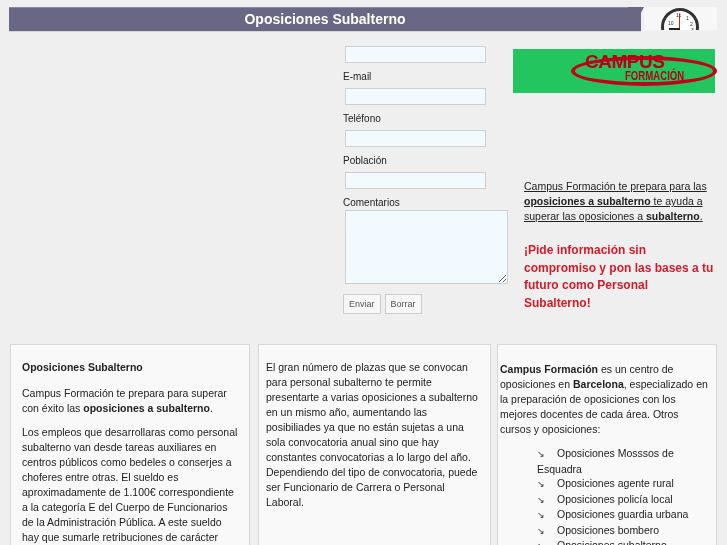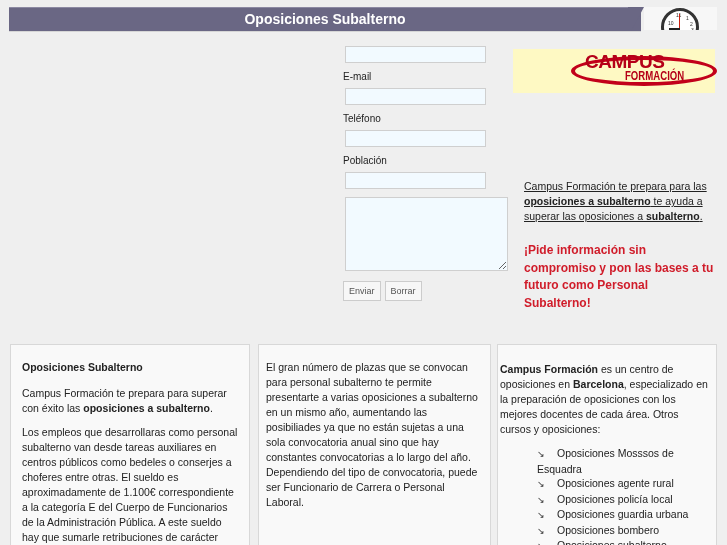--- a/index.html
+++ b/index.html
@@ -48,21 +48,21 @@
     display: block; width: 161px; height: 72px; margin: 2px 0 10px 2px;
     background: #f2faff; border: 1px solid #cfcfcf; padding: 0; resize: both;
   }
   .btn {
     display: inline-block; font-family: "Liberation Sans", sans-serif;
     font-size: 9px; color: #555; background: #f7f7f7; border: 1px solid #ccc;
     padding: 4px 5px; margin-right: 1px; cursor: pointer;
   }
   .logo-box {
     position: absolute; left: 513px; top: 49px; width: 202px; height: 44px;
-    background: #fef9c3;
+    background: #22c55e;
   }
   .logo-ellipse {
     position: absolute; left: 58px; top: 7px; width: 146px; height: 30px;
     border-radius: 50%; border: 4px solid #c2001a; box-sizing: border-box;
   }
   .logo-campus { position: absolute; left: 72px; top: 2px; color: #b50018; font-weight: bold; font-size: 19px; letter-spacing: -0.5px; }
   .logo-formacion { position: absolute; left: 112px; top: 20px; color: #b50018; font-size: 12px; font-weight: bold; transform: scaleX(0.8); transform-origin: left; }
 
   .side-text { position: absolute; left: 524px; top: 179px; width: 190px; font-size: 10.5px; line-height: 15px; color: #222; text-decoration: underline; }
   .side-cta { position: absolute; left: 524px; top: 234px; width: 190px; font-size: 12px; line-height: 17.5px; color: #d01c2a; font-weight: bold; margin-top: 8px; }
@@ -102,20 +102,21 @@
 </div>
 
 <form class="form">
   <input type="text" value="" style="">
   <label>E-mail</label>
   <input type="text" value="" style="">
   <label>Teléfono</label>
   <input type="text" value="" style="">
   <label>Población</label>
   <input type="text" value="" style="">
+  <label>Comentarios</label>
   <textarea style=""></textarea>
   <button type="button" class="btn">Enviar</button>
   <button type="button" class="btn">Borrar</button>
 </form>
 
 <div class="logo-box">
   <div class="logo-ellipse"></div>
   <span class="logo-campus">CAMPUS</span>
   <span class="logo-formacion">FORMACIÓN</span>
 </div>

